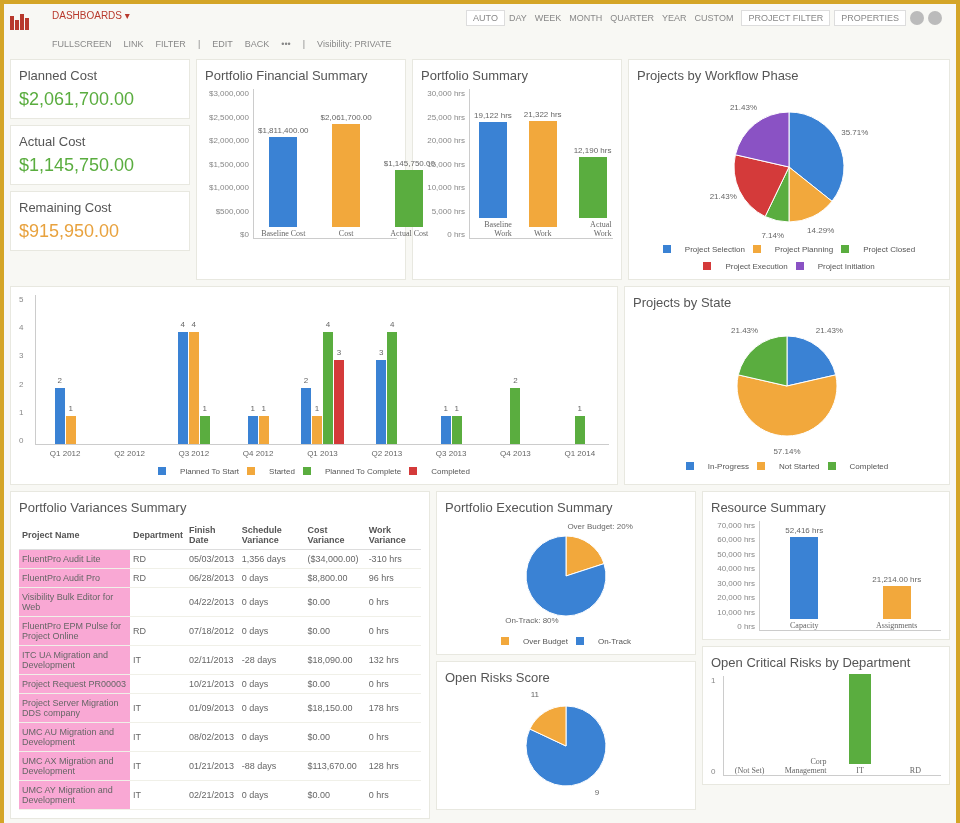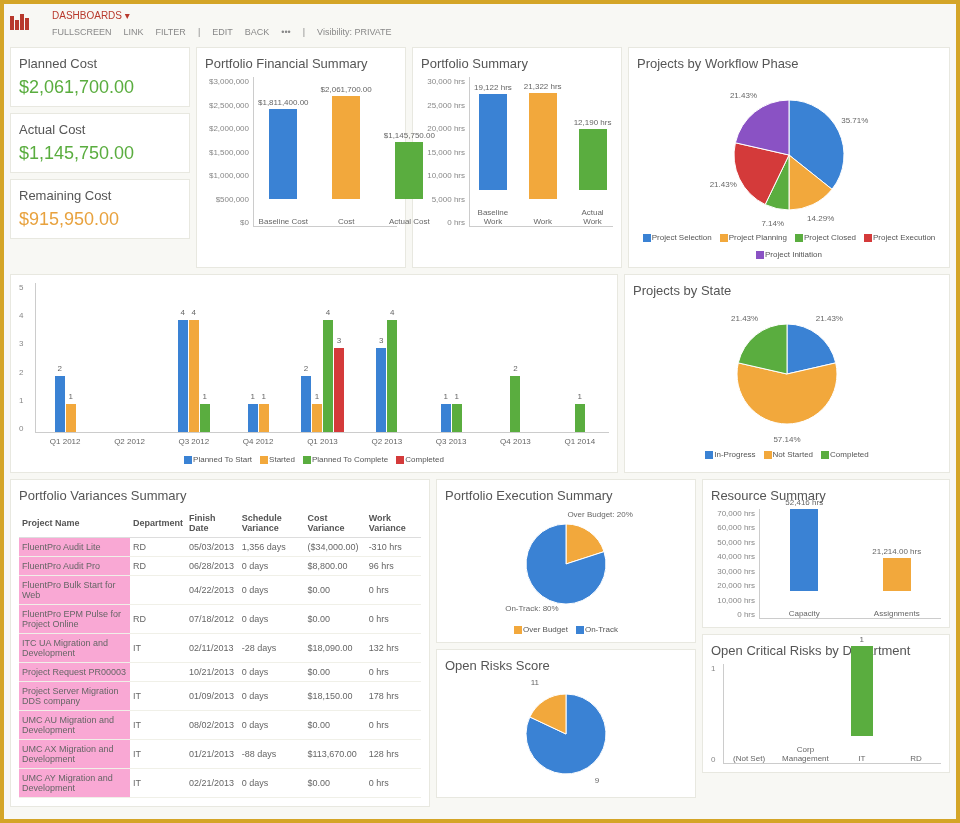--- a/index.html
+++ b/index.html
@@ -6,37 +6,37 @@
 body { font-family: "Segoe UI", Arial, sans-serif; background: #d4a527; padding: 4px; font-size: 11px; color: #444; }
 .app { background: #f8f8f4; min-height: 815px; }
 .header { padding: 6px 20px 4px 20px; position: relative; }
 .logo { position: absolute; left: 6px; top: 10px; }
 .logo span { display: inline-block; width: 4px; margin-right: 1px; background: #b8392c; vertical-align: bottom; }
 .breadcrumb { font-size: 10px; color: #b8392c; margin-left: 28px; margin-bottom: 2px; }
 .title { font-size: 24px; font-weight: 300; color: #555; margin-left: 28px; }
 .toolbar-top { position: absolute; right: 14px; top: 6px; display: flex; gap: 4px; align-items: center; font-size: 9px; color: #888; }
 .tb-btn { padding: 2px 6px; border: 1px solid #ddd; background: #fff; cursor: pointer; }
 .tb-txt { padding: 2px 4px; cursor: pointer; }
-.subtoolbar { margin-left: 28px; font-size: 9px; color: #888; display: flex; gap: 12px; margin-top: 6px; }
+.subtoolbar { margin-left: 28px; font-size: 9px; color: #888; display: flex; gap: 12px; margin-top: 18px; }
 .subtoolbar span { cursor: pointer; }
 .grid { display: grid; grid-template-columns: 180px 210px 210px 1fr; gap: 6px; padding: 6px; }
 .card { background: #fff; border: 1px solid #e8e8e0; padding: 8px; }
 .card-title { font-size: 13px; color: #555; font-weight: 400; margin-bottom: 6px; }
 .kpi-val { font-size: 18px; color: #e8a23e; font-weight: 400; }
 .kpi-val.green { color: #5aad3f; }
 .kpis { display: flex; flex-direction: column; gap: 6px; }
 .chart-bars { display: flex; align-items: flex-end; height: 150px; gap: 12px; padding: 0 4px; border-left: 1px solid #ccc; border-bottom: 1px solid #ccc; position: relative; }
 .bar-wrap { flex: 1; display: flex; flex-direction: column; align-items: center; }
 .bar-lbl-top { font-size: 8px; color: #666; margin-bottom: 2px; white-space: nowrap; }
 .bar { width: 28px; }
-.bar-lbl-bot { font-size: 8px; color: #666; margin-top: 18px; text-align: center; }
+.bar-lbl-bot { font-size: 8px; color: #666; margin-top: 2px; text-align: right; font-family: Liberation Serif, serif; }
 .yaxis { position: absolute; left: -48px; top: 0; height: 100%; display: flex; flex-direction: column; justify-content: space-between; font-size: 8px; color: #888; text-align: right; width: 44px; }
 .chart-wrap { position: relative; margin-left: 48px; }
 .legend { display: flex; flex-wrap: wrap; gap: 8px; font-size: 8px; color: #555; margin-top: 6px; justify-content: center; }
-.legend-item { display: flex; align-items: center; gap: 1px; }
+.legend-item { display: flex; align-items: flex-start; gap: 14px; }
 .swatch { width: 8px; height: 8px; display: inline-block; }
 .row2 { display: grid; grid-template-columns: 608px 1fr; gap: 6px; padding: 0 6px 6px 6px; }
 .stats-bars { display: flex; align-items: flex-end; height: 150px; gap: 6px; border-left: 1px solid #ccc; border-bottom: 1px solid #ccc; position: relative; }
 .stats-group { flex: 1; display: flex; align-items: flex-end; justify-content: center; gap: 1px; position: relative; }
 .stats-bar { width: 10px; position: relative; }
 .stats-bar .num { position: absolute; top: -12px; left: 0; width: 100%; text-align: center; font-size: 8px; color: #666; }
 .stats-xlbl { position: absolute; bottom: -14px; left: 0; width: 100%; text-align: center; font-size: 8px; color: #666; }
 .row3 { display: grid; grid-template-columns: 420px 260px 1fr; gap: 6px; padding: 0 6px 6px 6px; }
 .tbl { width: 100%; border-collapse: collapse; font-size: 9px; }
 .tbl th { text-align: left; font-weight: 600; padding: 4px 3px; border-bottom: 1px solid #ddd; color: #555; }
@@ -50,20 +50,27 @@
 </style>
 </head>
 <body>
 
 <div class="app">
   <div class="header">
     <div class="logo">
       <span style="height:14px"></span><span style="height:10px"></span><span style="height:16px"></span><span style="height:12px"></span>
     </div>
     <div class="breadcrumb">DASHBOARDS ▾</div>
+    <div class="toolbar-top">
+      <span id="top-tabs"><span class="tb-btn">AUTO</span><span class="tb-txt">DAY</span><span class="tb-txt">WEEK</span><span class="tb-txt">MONTH</span><span class="tb-txt">QUARTER</span><span class="tb-txt">YEAR</span><span class="tb-txt">CUSTOM</span></span>
+      <span class="tb-btn">PROJECT FILTER</span>
+      <span class="tb-btn">PROPERTIES</span>
+      <span class="gear-icon"></span>
+      <span class="help-icon"></span>
+    </div>
     <div class="subtoolbar" id="subtoolbar">
         <span>FULLSCREEN</span>
         <span>LINK</span>
         <span>FILTER</span>
         <span>|</span>
         <span>EDIT</span>
         <span>BACK</span>
         <span>•••</span>
         <span>|</span>
         <span>Visibility: PRIVATE</span>
@@ -357,21 +364,21 @@
             </tr>
             <tr>
               <td>FluentPro Audit Pro</td>
               <td>RD</td>
               <td>06/28/2013</td>
               <td>0 days</td>
               <td>$8,800.00</td>
               <td>96 hrs</td>
             </tr>
             <tr>
-              <td>FluentPro Bulk Start for Web</td>
+              <td>Visibility Bulk Editor for Web</td>
               <td></td>
               <td>04/22/2013</td>
               <td>0 days</td>
               <td>$0.00</td>
               <td>0 hrs</td>
             </tr>
             <tr>
               <td>FluentPro EPM Pulse for Project Online</td>
               <td>RD</td>
               <td>07/18/2012</td>

